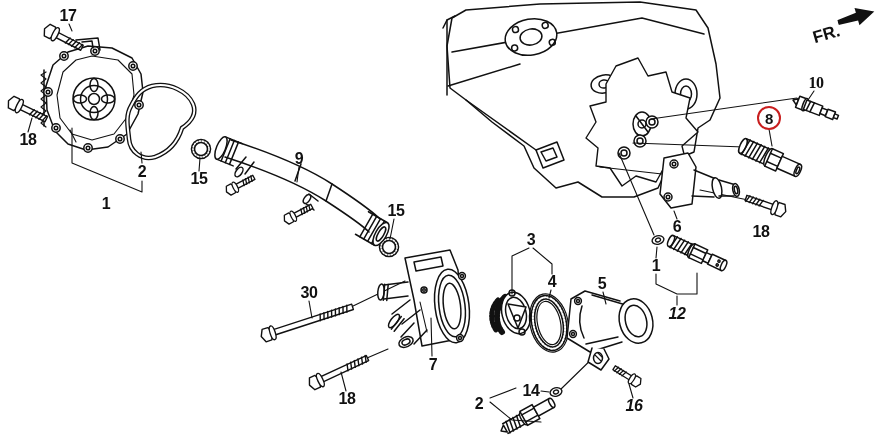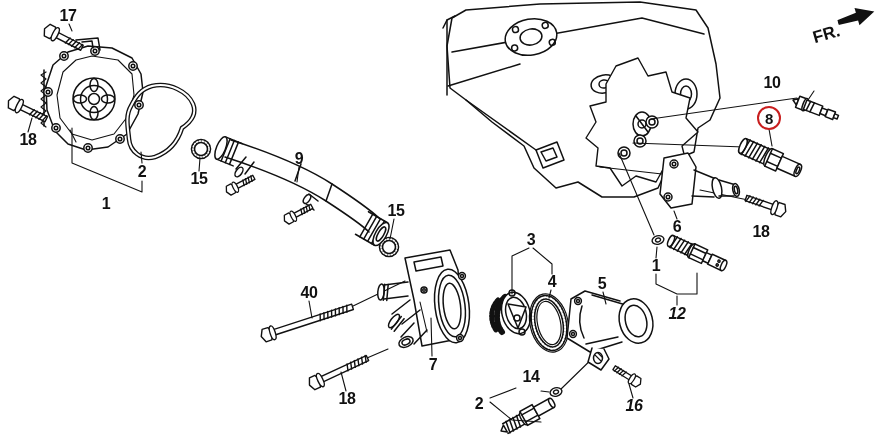--- a/index.html
+++ b/index.html
@@ -384,34 +384,34 @@
 </svg>
 
 <div id="callouts">
       <div class="callout" style="left: 68px; top: 16px;">17</div>
       <div class="callout" style="left: 28px; top: 140px;">18</div>
       <div class="callout" style="left: 106px; top: 204px;">1</div>
       <div class="callout" style="left: 142px; top: 172px;">2</div>
       <div class="callout" style="left: 199px; top: 179px;">15</div>
       <div class="callout" style="left: 299px; top: 159px;">9</div>
       <div class="callout" style="left: 396px; top: 211px;">15</div>
-      <div class="callout" style="left: 309px; top: 293px;">40</div>
+      <div class="callout" style="left: 309px; top: 293px;">30</div>
       <div class="callout" style="left: 347px; top: 399px;">18</div>
       <div class="callout" style="left: 433px; top: 365px;">7</div>
       <div class="callout" style="left: 531px; top: 240px;">3</div>
       <div class="callout" style="left: 552px; top: 282px;">4</div>
       <div class="callout" style="left: 602px; top: 284px;">5</div>
       <div class="callout" style="left: 479px; top: 404px;">2</div>
-      <div class="callout" style="left: 531px; top: 377px;">14</div>
+      <div class="callout" style="left: 531px; top: 391px;">14</div>
       <div class="callout" style="left: 634px; top: 406px; font-style: italic;">16</div>
       <div class="callout" style="left: 656px; top: 266px;">1</div>
       <div class="callout" style="left: 677px; top: 314px; font-style: italic;">12</div>
       <div class="callout" style="left: 677px; top: 227px;">6</div>
       <div class="callout" style="left: 761px; top: 232px;">18</div>
-      <div class="callout" style="left: 772px; top: 83px;">10</div>
+      <div class="callout" style="left: 816px; top: 83px; font-family: Liberation Serif, serif;">10</div>
       <div class="callout hl" style="left: 769px; top: 118px;">8</div>
     </div>
 
 <div class="fr">
   <span class="fr-text">FR.</span>
   <svg class="fr-arrow" width="40" height="26" viewBox="0 0 40 26">
     <polygon points="0,10 20,8 20,3 38,12 20,21 20,16 0,15" fill="#111"></polygon>
   </svg>
 </div>
 

